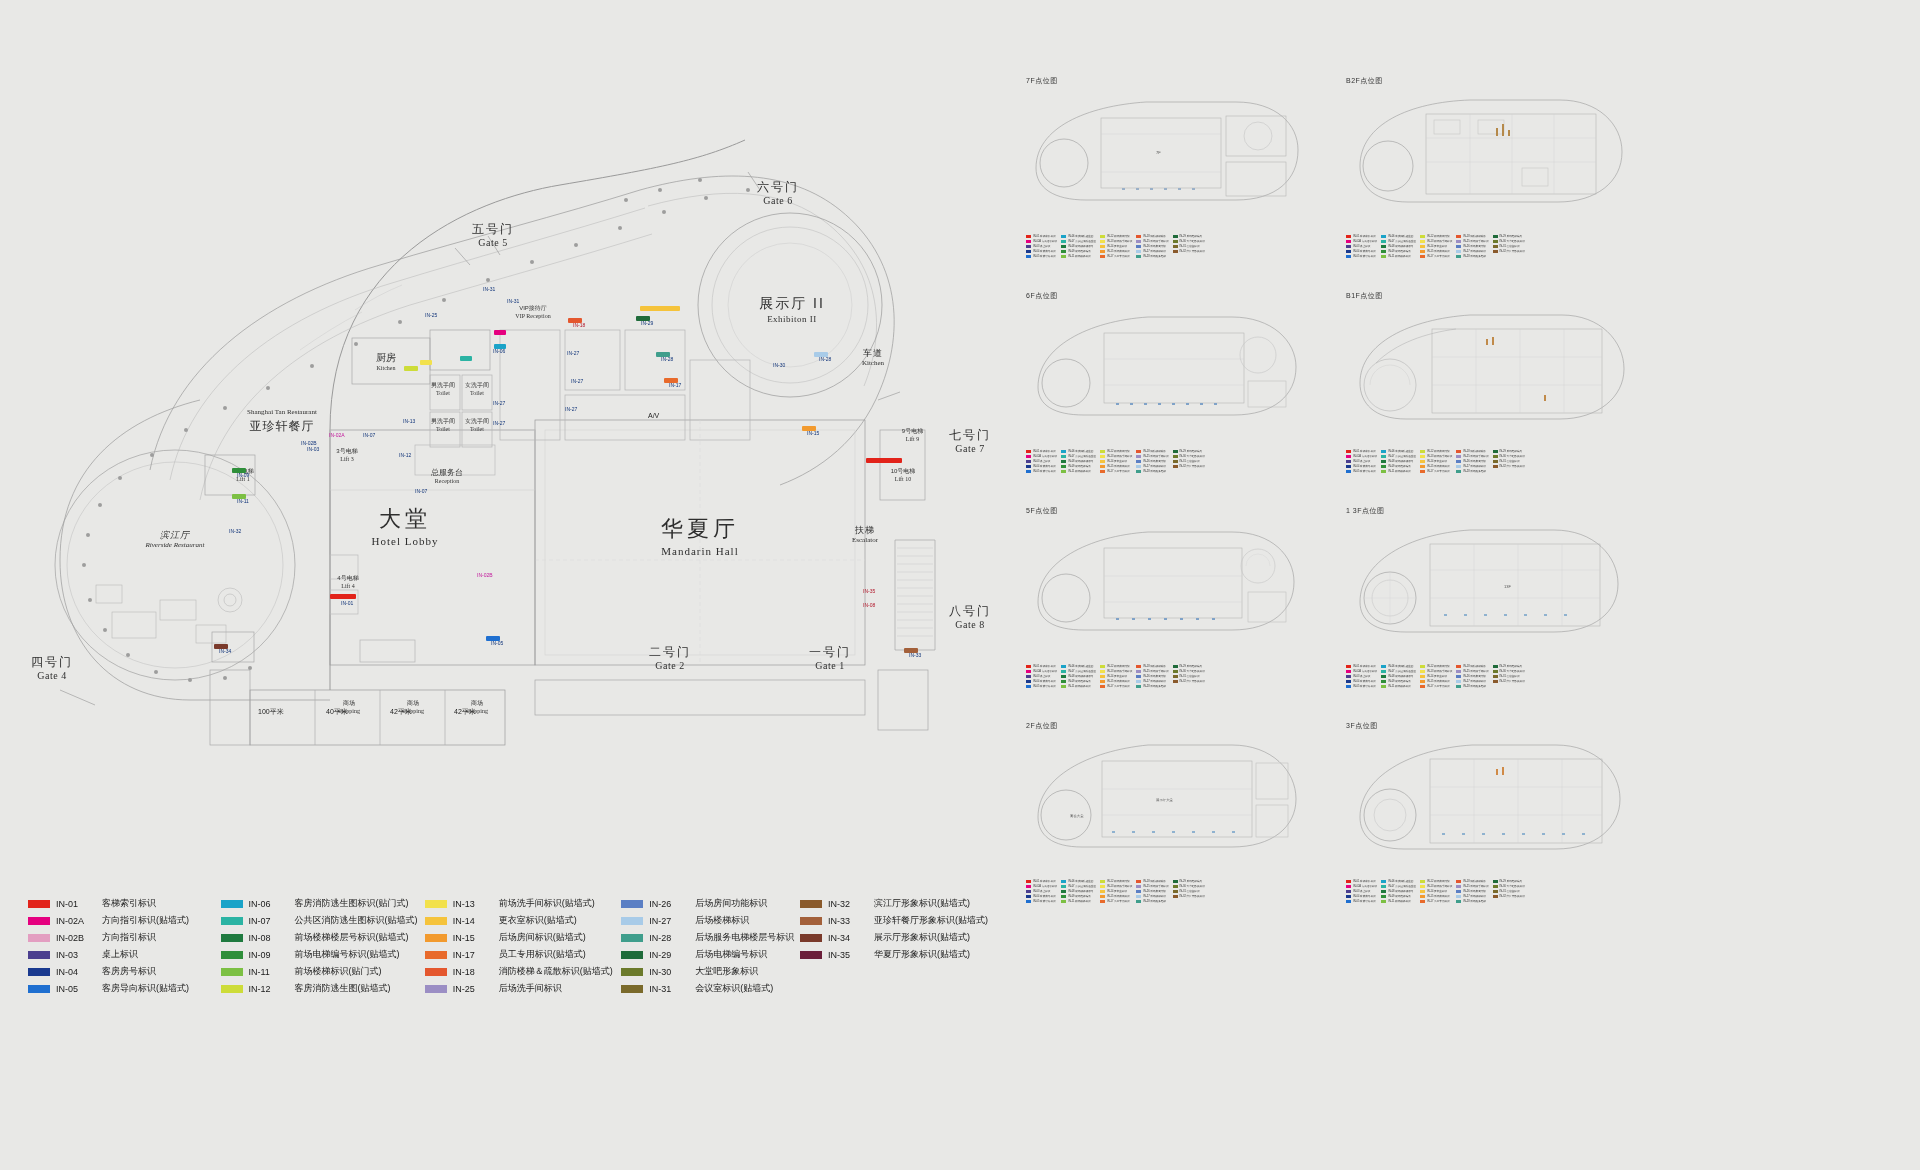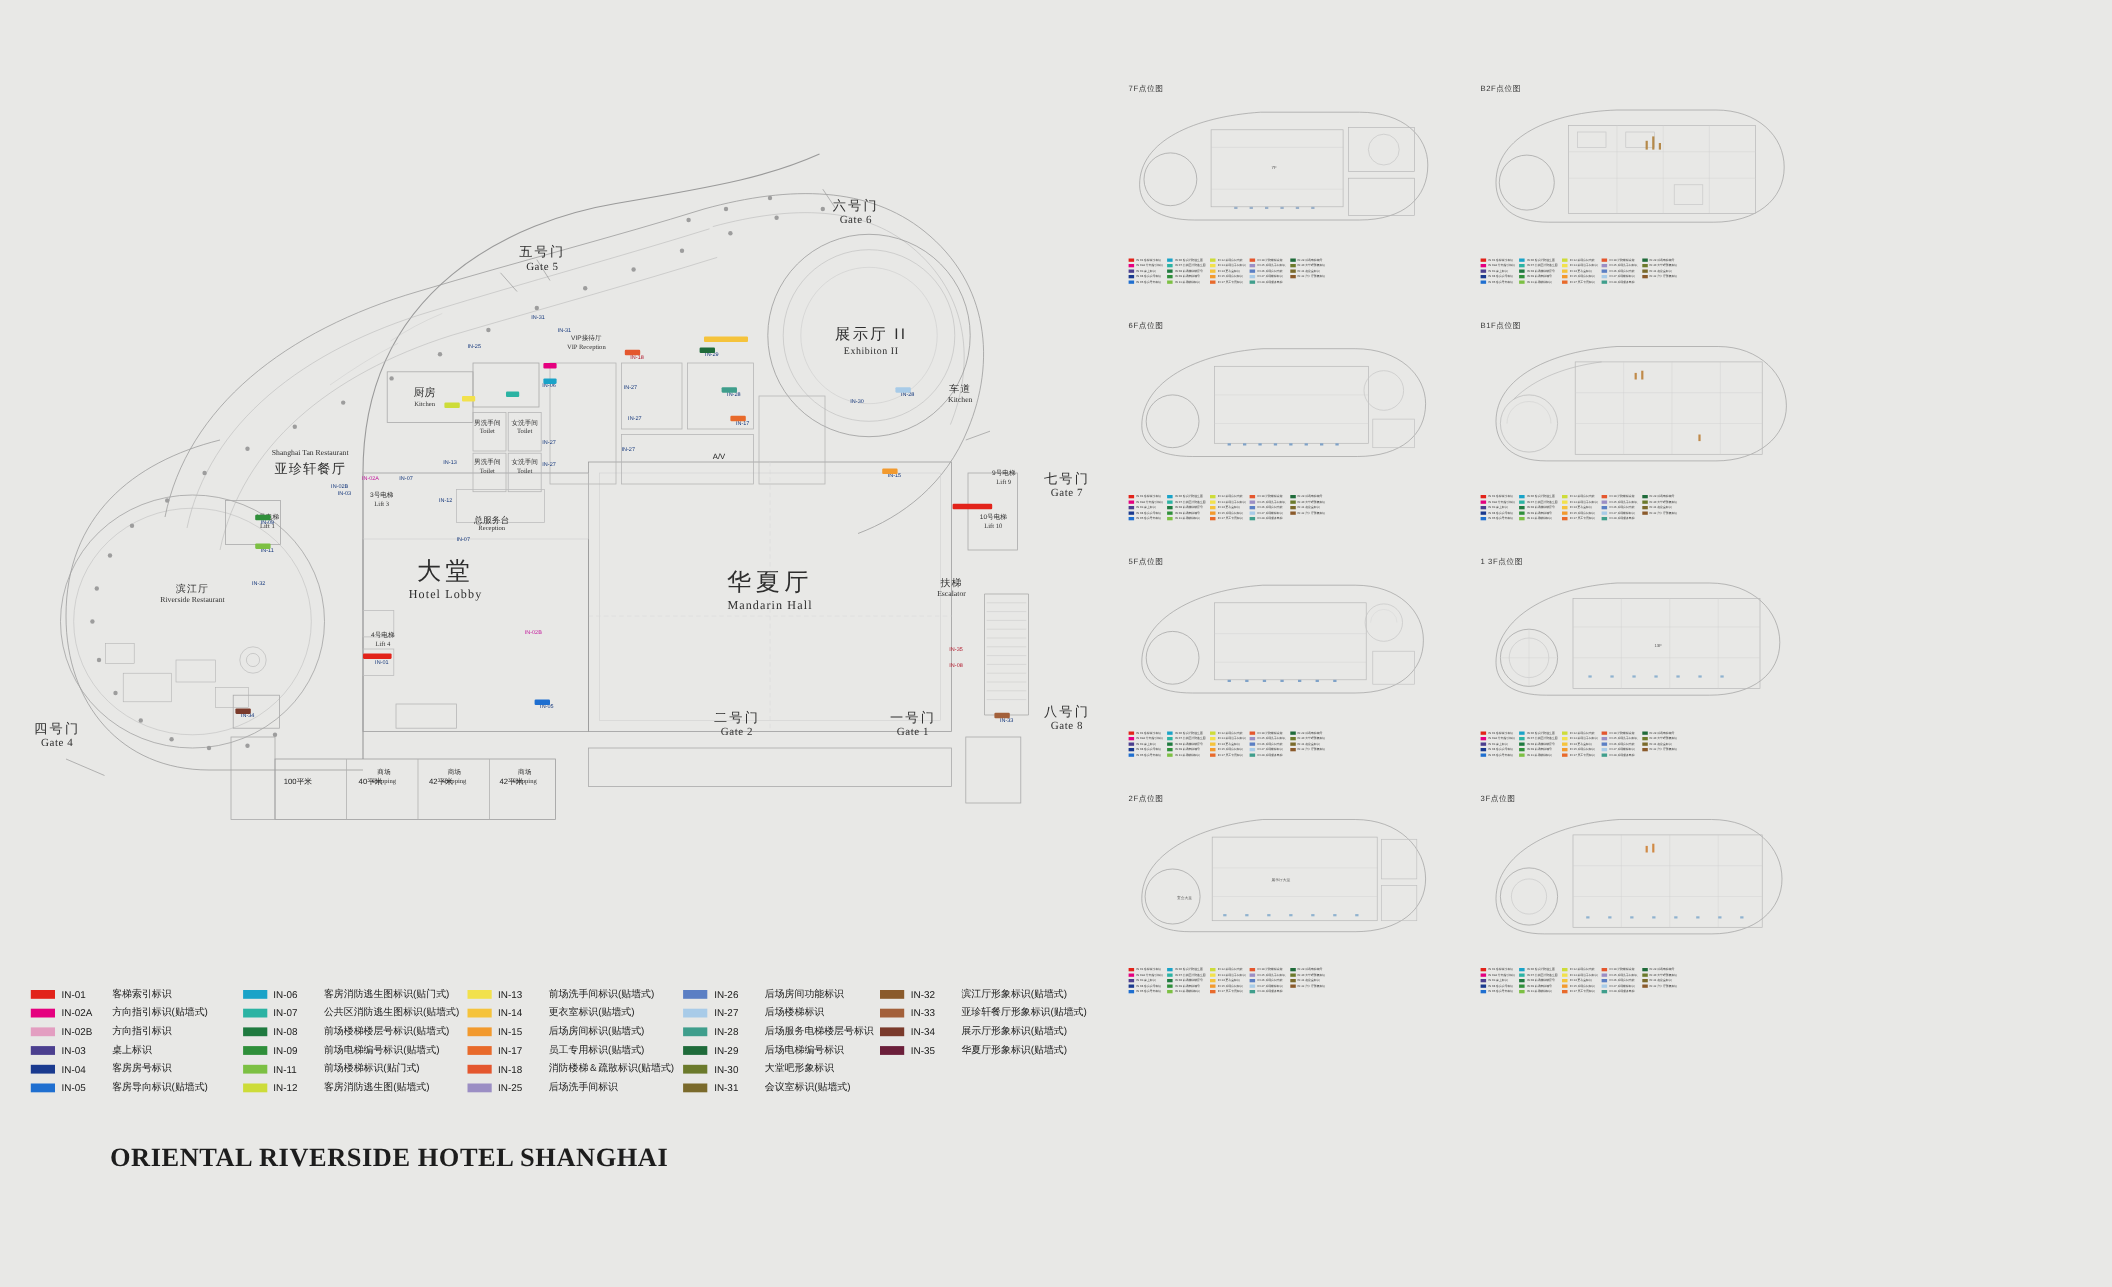--- a/index.html
+++ b/index.html
@@ -240,21 +240,21 @@
   <div class="plan-label lbl-big" style="left:620px;top:515px;width:160px;">
     <span class="cn">华夏厅</span>
     <span class="en">Mandarin Hall</span>
   </div>
 
   <div class="plan-label lbl-mid" style="left:712px;top:295px;width:160px;">
     <span class="cn">展示厅 II</span>
     <span class="en">Exhibiton II</span>
   </div>
 
-  <div class="plan-label lbl-sm" style="left:120px;top:530px;width:110px;">
+  <div class="plan-label lbl-sm" style="left:120px;top:530px;width:110px;font-style:italic;">
     <span class="cn">滨江厅</span>
     <span class="en">Riverside Restaurant</span>
   </div>
 
   <div class="plan-label lbl-sm" style="left:222px;top:408px;width:120px;">
     <span class="en">Shanghai Tan Restaurant</span>
     <span class="cn" style="font-size:12px;margin-top:2px;">亚珍轩餐厅</span>
   </div>
 
   <div class="plan-label lbl-sm" style="left:838px;top:348px;width:70px;">
@@ -284,21 +284,21 @@
     <span class="en">Gate 5</span>
   </div>
   <div class="plan-label lbl-gate" style="left:748px;top:180px;width:60px;">
     <span class="cn">六号门</span>
     <span class="en">Gate 6</span>
   </div>
   <div class="plan-label lbl-gate" style="left:940px;top:428px;width:60px;">
     <span class="cn">七号门</span>
     <span class="en">Gate 7</span>
   </div>
-  <div class="plan-label lbl-gate" style="left:940px;top:640px;width:60px;">
+  <div class="plan-label lbl-gate" style="left:940px;top:604px;width:60px;">
     <span class="cn">八号门</span>
     <span class="en">Gate 8</span>
   </div>
 
   <div class="plan-label lbl-tiny" style="left:356px;top:352px;width:60px;">
     <span class="cn" style="font-size:10px;">厨房</span>
     <span class="en">Kitchen</span>
   </div>
   <div class="plan-label lbl-tiny" style="left:498px;top:305px;width:70px;">
     <span class="cn">VIP接待厅</span>
@@ -573,21 +573,20 @@
     <div class="legend-row">
       <span class="legend-swatch" style="background:#6b1f3a"></span>
       <span class="legend-code">IN-35</span>
       <span class="legend-text">华夏厅形象标识(贴墙式)</span>
     </div>
   </div>
 
 </div>
 
 <div id="title-block">
-  <div class="t-en">ORIENTAL RIVERSIDE HOTEL SHANGHAI</div>
 </div>
 
 <div id="thumbs">
 
   <div class="thumb">
     <div class="thumb-title">7F点位图</div>
     <svg class="thumb-plan" viewBox="0 0 290 140">
       <g fill="none" stroke="#9a9a9a" stroke-width="0.6">
         <path d="M10 80 C10 40 60 18 120 14 L210 14 C250 14 272 36 272 62 C272 92 250 112 210 112 L60 112 C28 112 10 100 10 80 Z"></path>
         <ellipse cx="38" cy="75" rx="24" ry="24"></ellipse>

